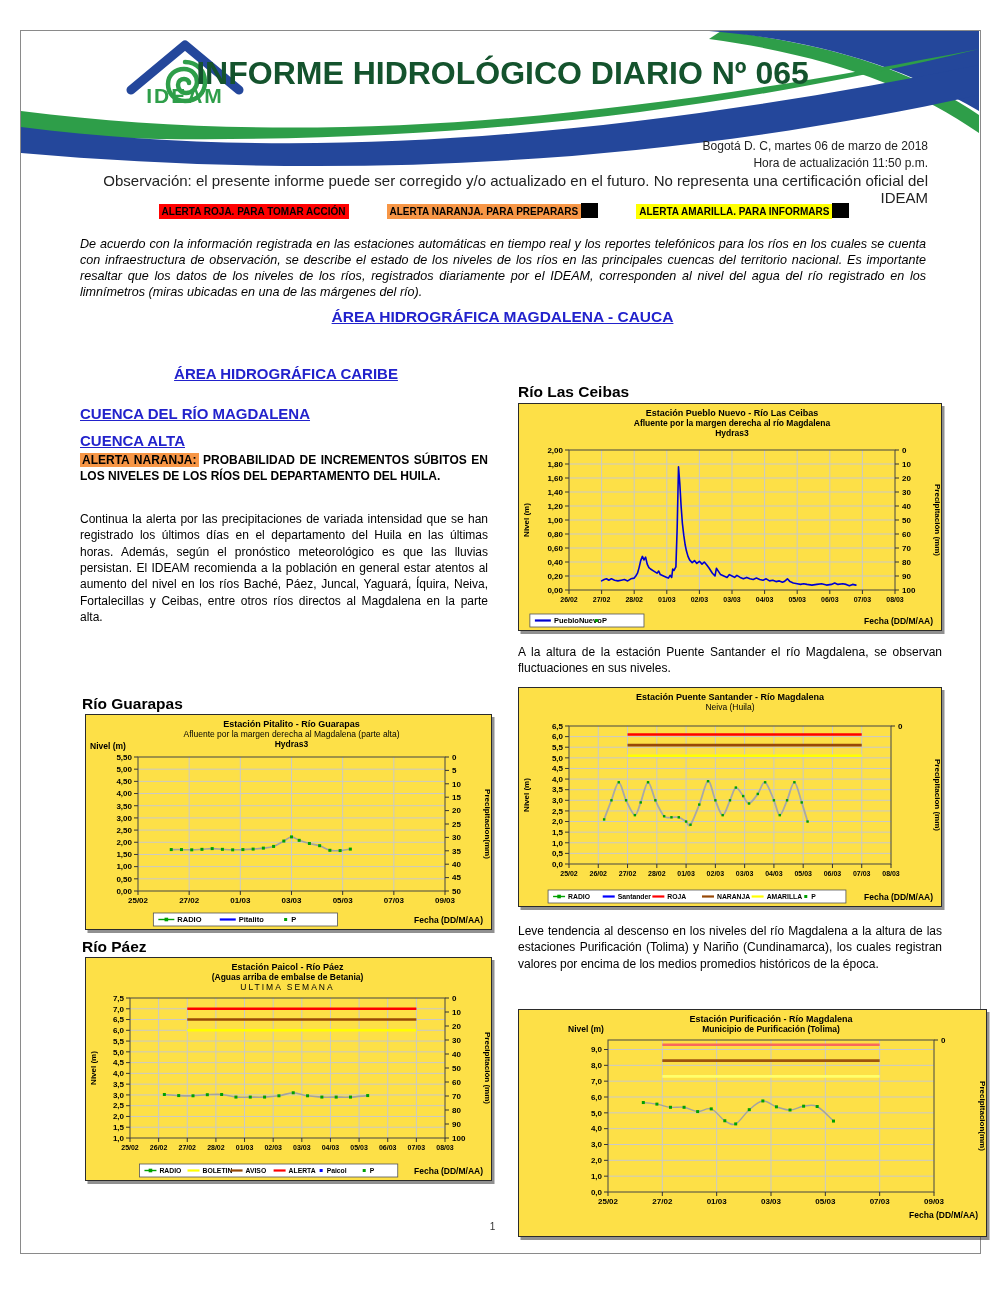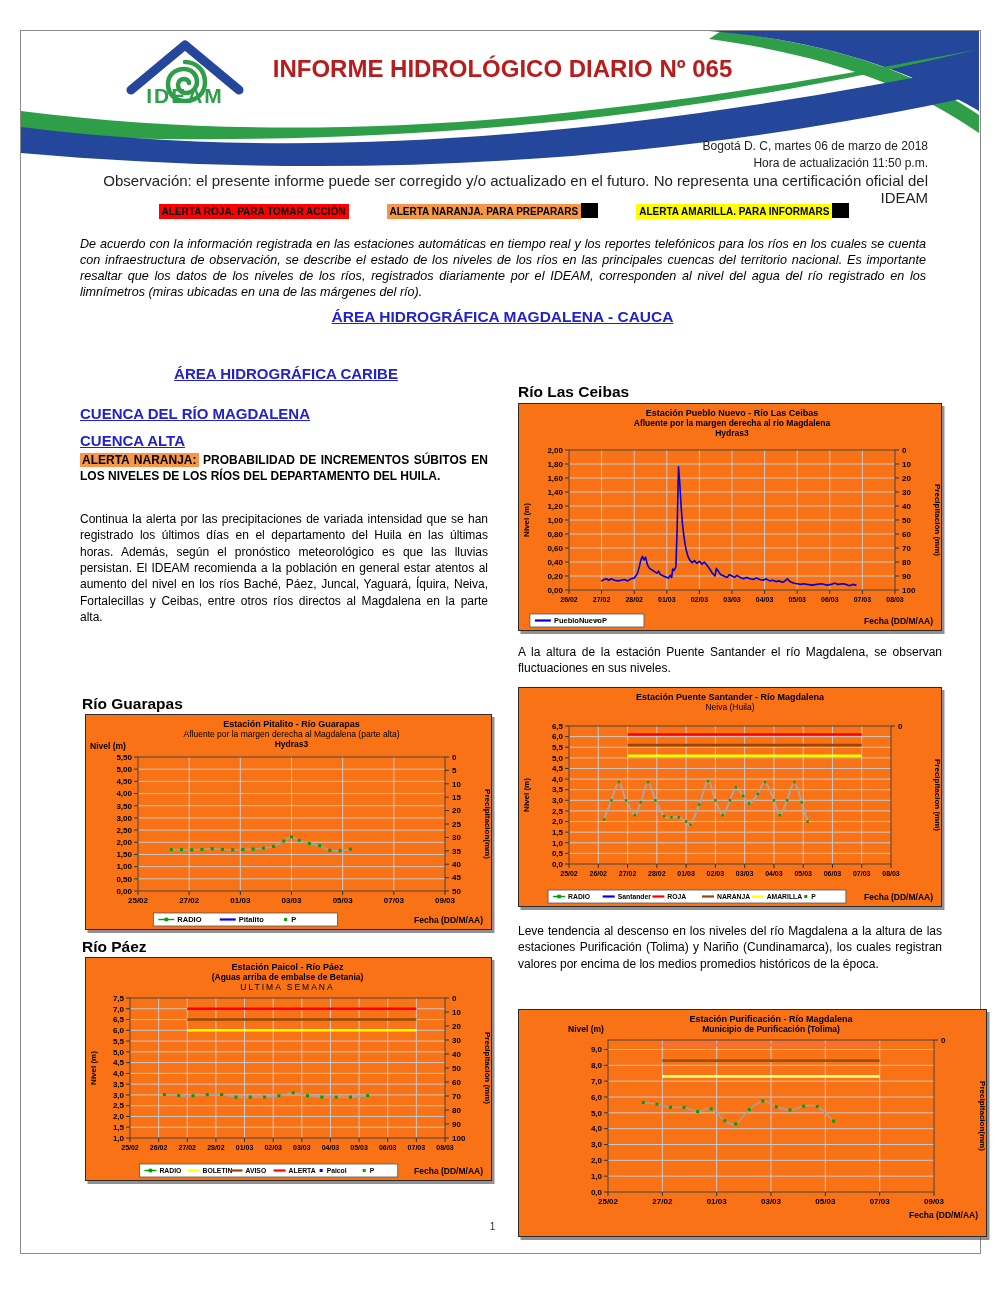--- a/index.html
+++ b/index.html
@@ -5,22 +5,22 @@
   html,body{margin:0;padding:0;}
   body{width:1000px;height:1293px;position:relative;background:#fff;
        font-family:"Liberation Sans",sans-serif;color:#000;overflow:hidden;}
   .abs{position:absolute;}
   .page-border{left:20px;top:30px;width:959px;height:1222px;border:1px solid #8a8a8a;}
   
   .hdr-svg{left:21px;top:31px;width:958px;height:136px;}
   .logo{left:123px;top:40px;width:124px;height:66px;}
   .logo-text{left:118px;top:84px;width:134px;text-align:center;color:#2E9E49;
              font-weight:bold;font-size:21px;letter-spacing:2px;}
-  .doc-title{left:80px;top:55px;width:845px;text-align:center;color:#b91c1c;
-             font-weight:bold;font-size:24px;}
+  .doc-title{left:80px;top:55px;width:845px;text-align:center;color:#14532d;
+             font-weight:bold;font-size:32px;}
   .meta{left:80px;width:848px;text-align:right;font-size:12px;color:#222;}
   .meta1{top:139px;} .meta2{top:156px;} .meta3{top:172px;font-size:15px;}
   
   .alert-row{left:80px;top:203px;width:848px;display:flex;justify-content:center;gap:38px;}
   .alert-item{display:flex;align-items:flex-end;}
   .alert-chip{font-size:10px;font-weight:bold;color:#000;padding:2px 3px;white-space:nowrap;}
   .redact{width:17px;height:15px;background:#000;display:inline-block;margin-bottom:1px;}
   
   .intro{left:80px;top:236px;width:846px;font-style:italic;font-size:12.6px;
          text-align:justify;line-height:1.28;}
@@ -29,21 +29,21 @@
   .caribe-heading{left:80px;top:365px;width:412px;text-align:center;}
   .cuenca1{left:80px;top:405px;} .cuenca2{left:80px;top:432px;}
   .b15{font-size:12px;text-align:justify;line-height:1.36;}
   .alert-para{left:80px;top:453px;width:408px;font-weight:bold;line-height:1.3;}
   .hl-orange{background:#F79646;padding:0 2px;}
   .cuenca-body{left:80px;top:511px;width:408px;}
   .river-title{font-size:15.5px;font-weight:bold;}
   .rt-guarapas{left:82px;top:695px;text-align:right;} .rt-paez{left:82px;top:938px;} .rt-ceibas{left:518px;top:383px;}
   .para-right{width:424px;}
   .p-santander{left:518px;top:644px;} .p-purificacion{left:518px;top:923px;}
-  .chart{position:absolute;background:#f97316;border:1.5px solid #2b2b2b;box-shadow:2.5px 3px 0 rgba(70,70,70,.6);}
+  .chart{position:absolute;background:#fde047;border:1.5px solid #2b2b2b;box-shadow:2.5px 3px 0 rgba(70,70,70,.6);}
   .page-num{left:0;top:1221px;width:985px;text-align:center;font-size:10px;color:#333;}
 </style>
 </head>
 <body>
 
 <div class="abs page-border"></div>
 
 <svg class="abs hdr-svg" viewBox="0 0 958 136" preserveAspectRatio="none">
   <path d="M700,0 C820,14 900,44 958,84 L958,102 C892,56 806,24 688,8 Z" fill="#2E9E49"></path>
   <path d="M688,0 L958,0 L958,80 C880,34 790,8 688,0 Z" fill="#24479B"></path>

